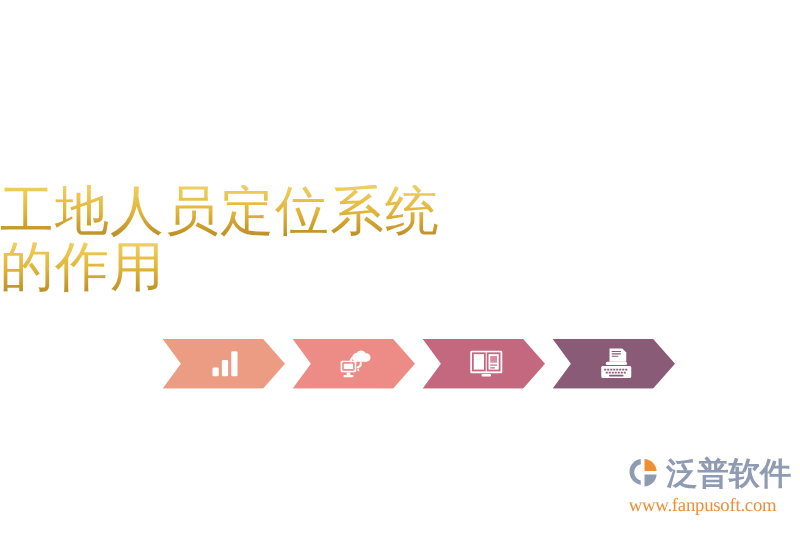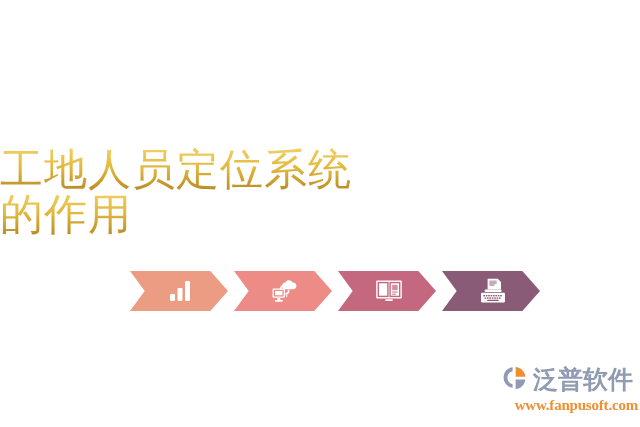--- a/index.html
+++ b/index.html
@@ -101,27 +101,26 @@
     font-size: 25px;
     font-weight: 700;
     color: #8f9bb3;
     letter-spacing: 0px;
     line-height: 27px;
     white-space: nowrap;
   }
   #logo-url {
     font-family: "Liberation Serif", "DejaVu Serif", serif;
     font-size: 15px;
-    font-weight: 700;
+    font-weight: 400;
     color: #ef8f33;
     letter-spacing: -0.2px;
     margin-top: 1px;
     margin-left: 1px;
     white-space: nowrap;
-    text-align: right;
   }
 </style>
 </head>
 <body>
 
 <div id="slide">
 
   <div id="title-block">
     <span class="title-line first">工地人员定位系统</span>
     <span class="title-line second">的作用</span>

